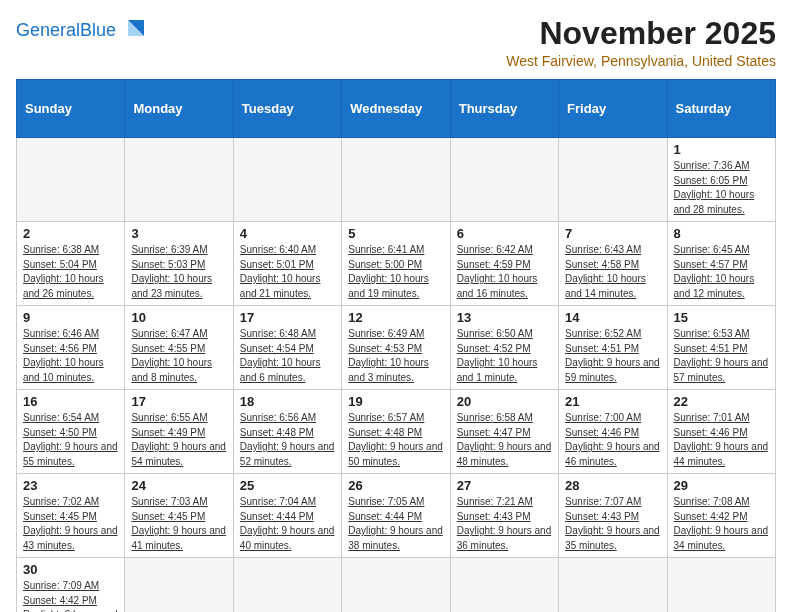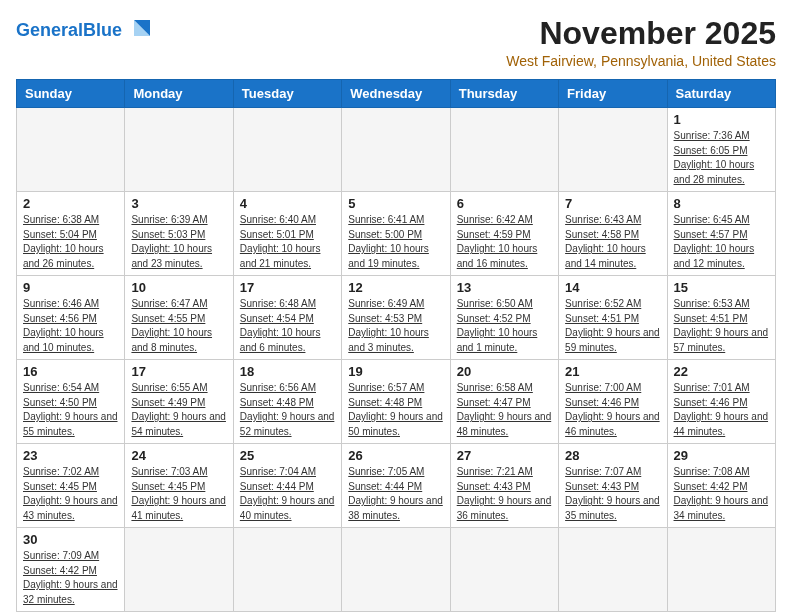--- a/index.html
+++ b/index.html
@@ -16,21 +16,21 @@
       align-items: flex-start;
       margin-bottom: 10px;
     }
     .logo {
       display: flex;
       flex-direction: column;
       align-items: flex-start;
     }
     .logo-text {
       font-size: 18px;
-      font-weight: bold;
+      font-weight: normal;
       color: #333;
       line-height: 1;
     }
     .logo-text span {
       color: #1a73c8;
     }
     .title-area {
       text-align: right;
     }
     .month-title {
@@ -48,21 +48,21 @@
       width: 100%;
       border-collapse: collapse;
       border: 1px solid #ccc;
     }
     .calendar th {
       background-color: #1a73c8;
       color: #fff;
       font-size: 13px;
       font-weight: bold;
       text-align: left;
-      padding: 6px 8px;
+      padding: 21px 8px;
       border: 1px solid #1565b0;
     }
     .calendar td {
       border: 1px solid #ccc;
       vertical-align: top;
       padding: 4px 6px;
       width: calc(100% / 7);
       min-height: 80px;
       font-size: 10.5px;
       color: #333;

